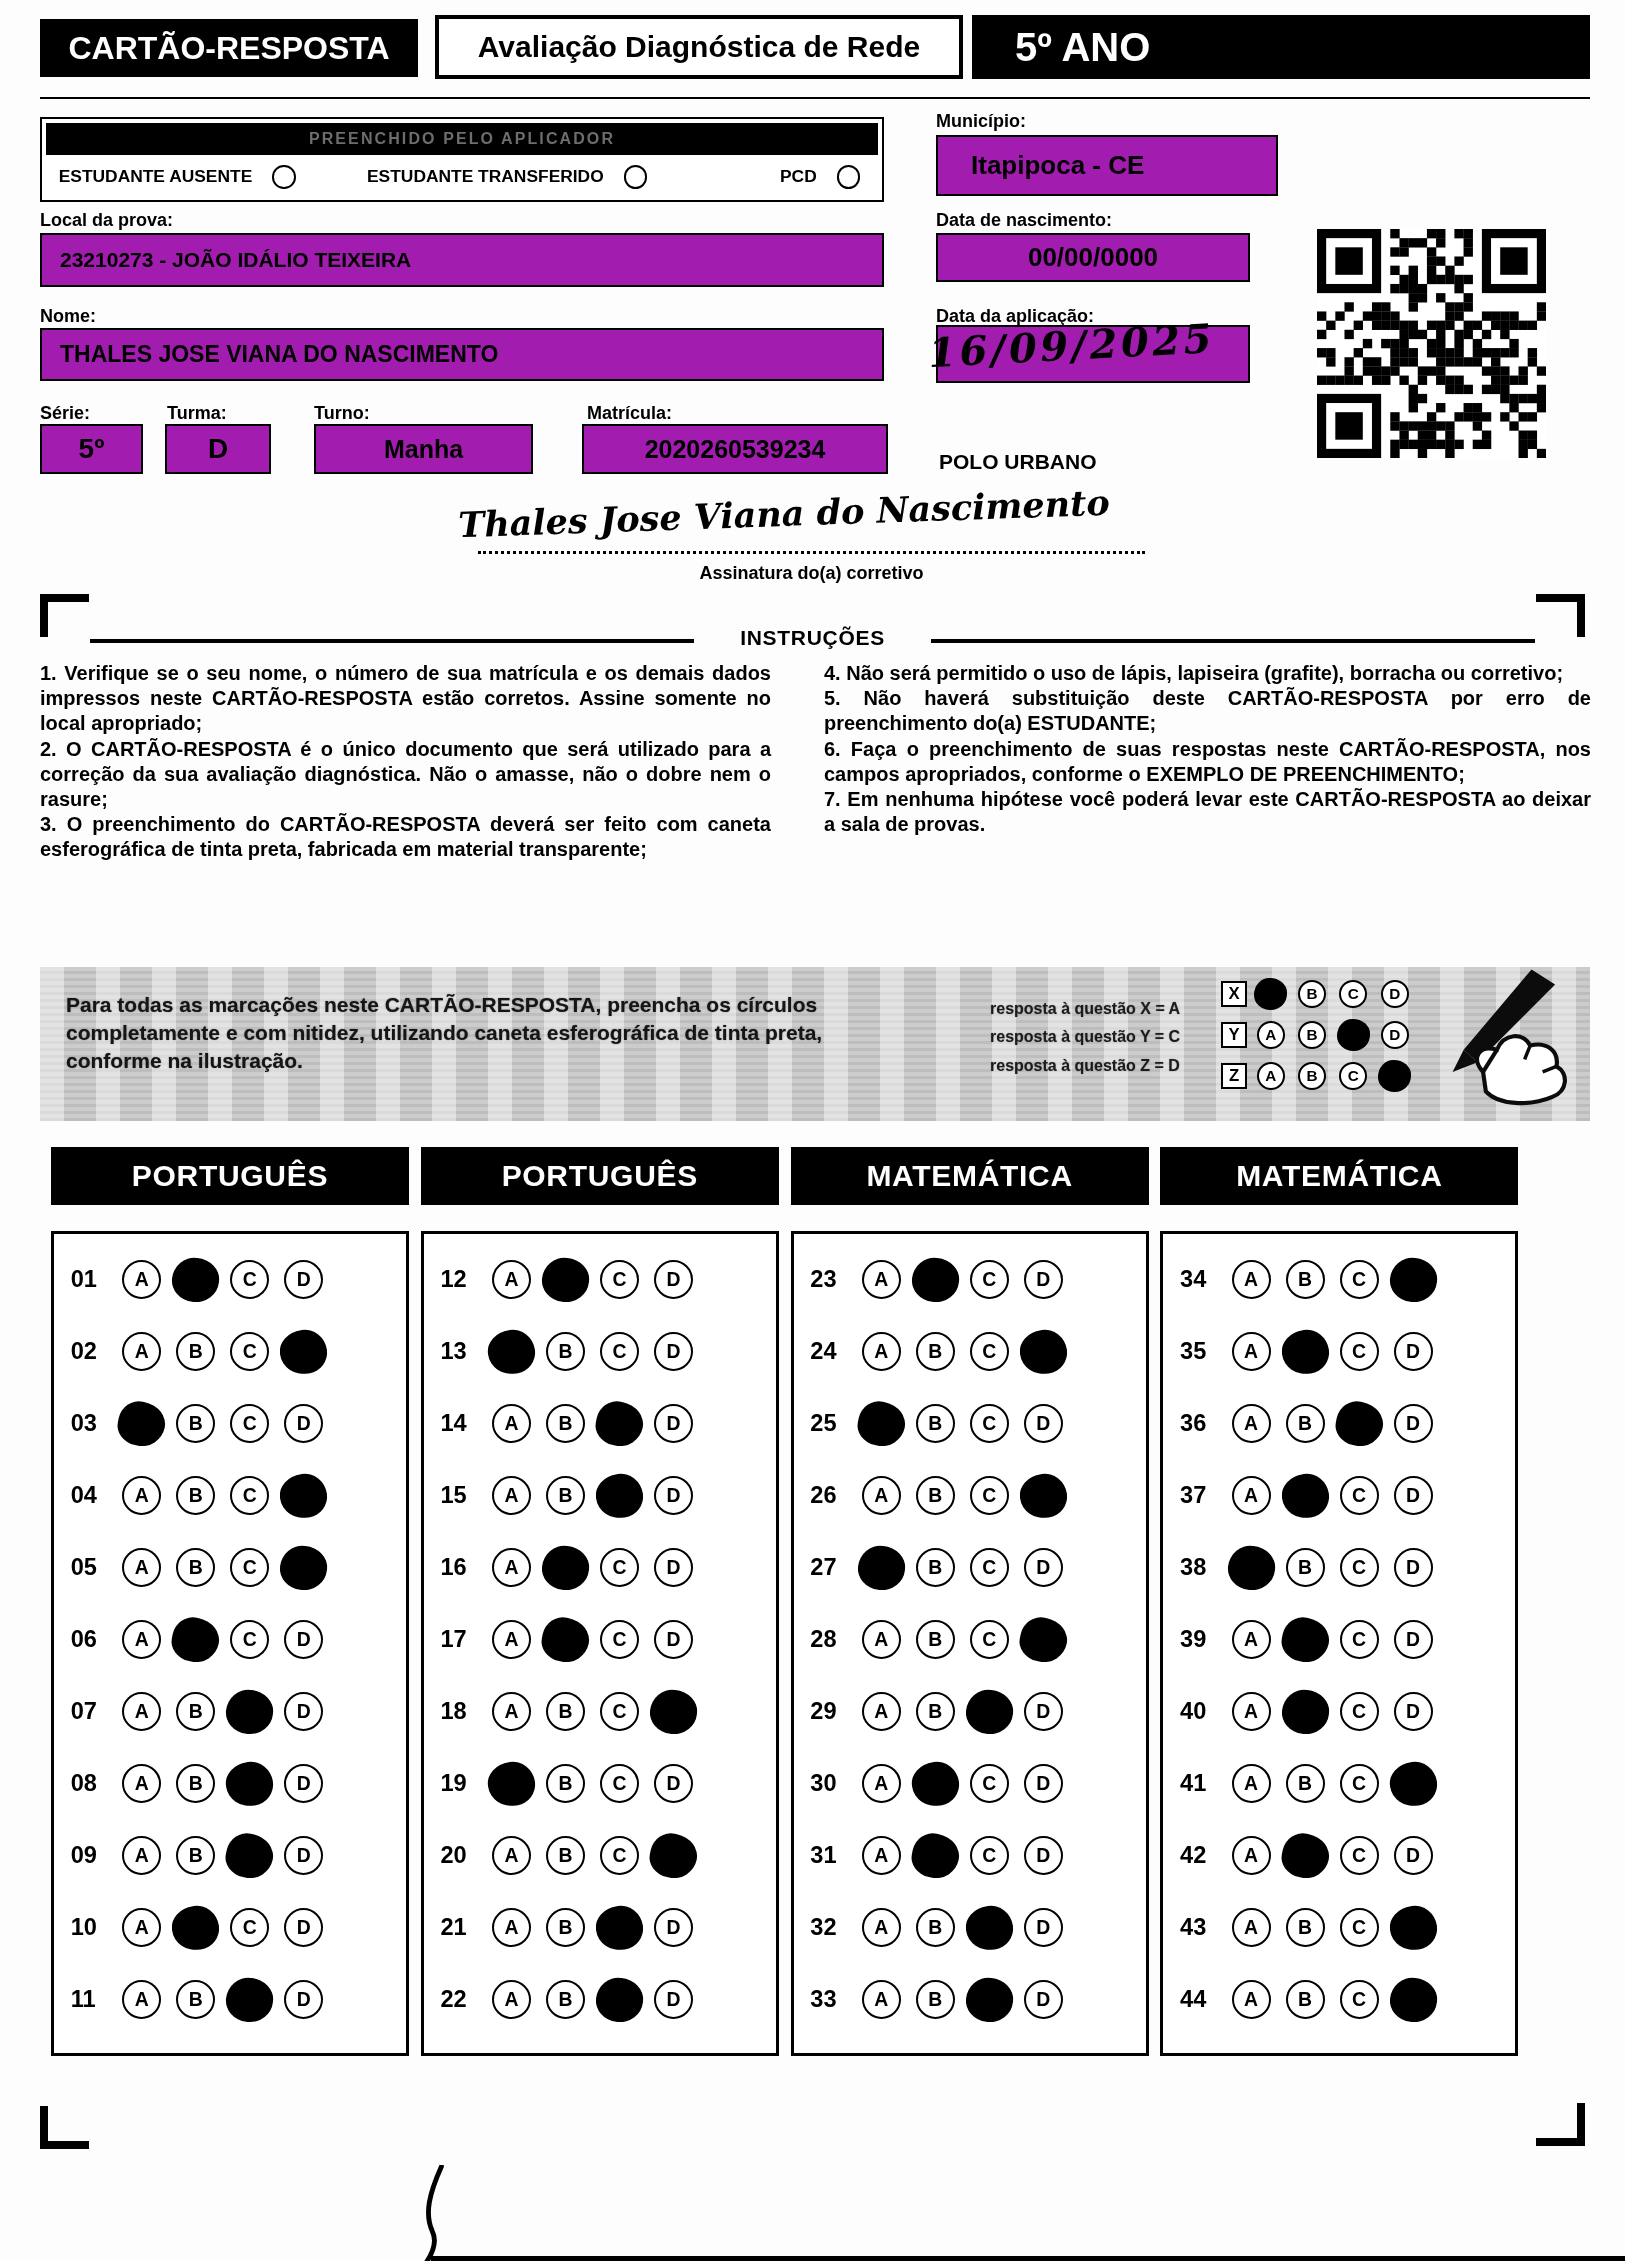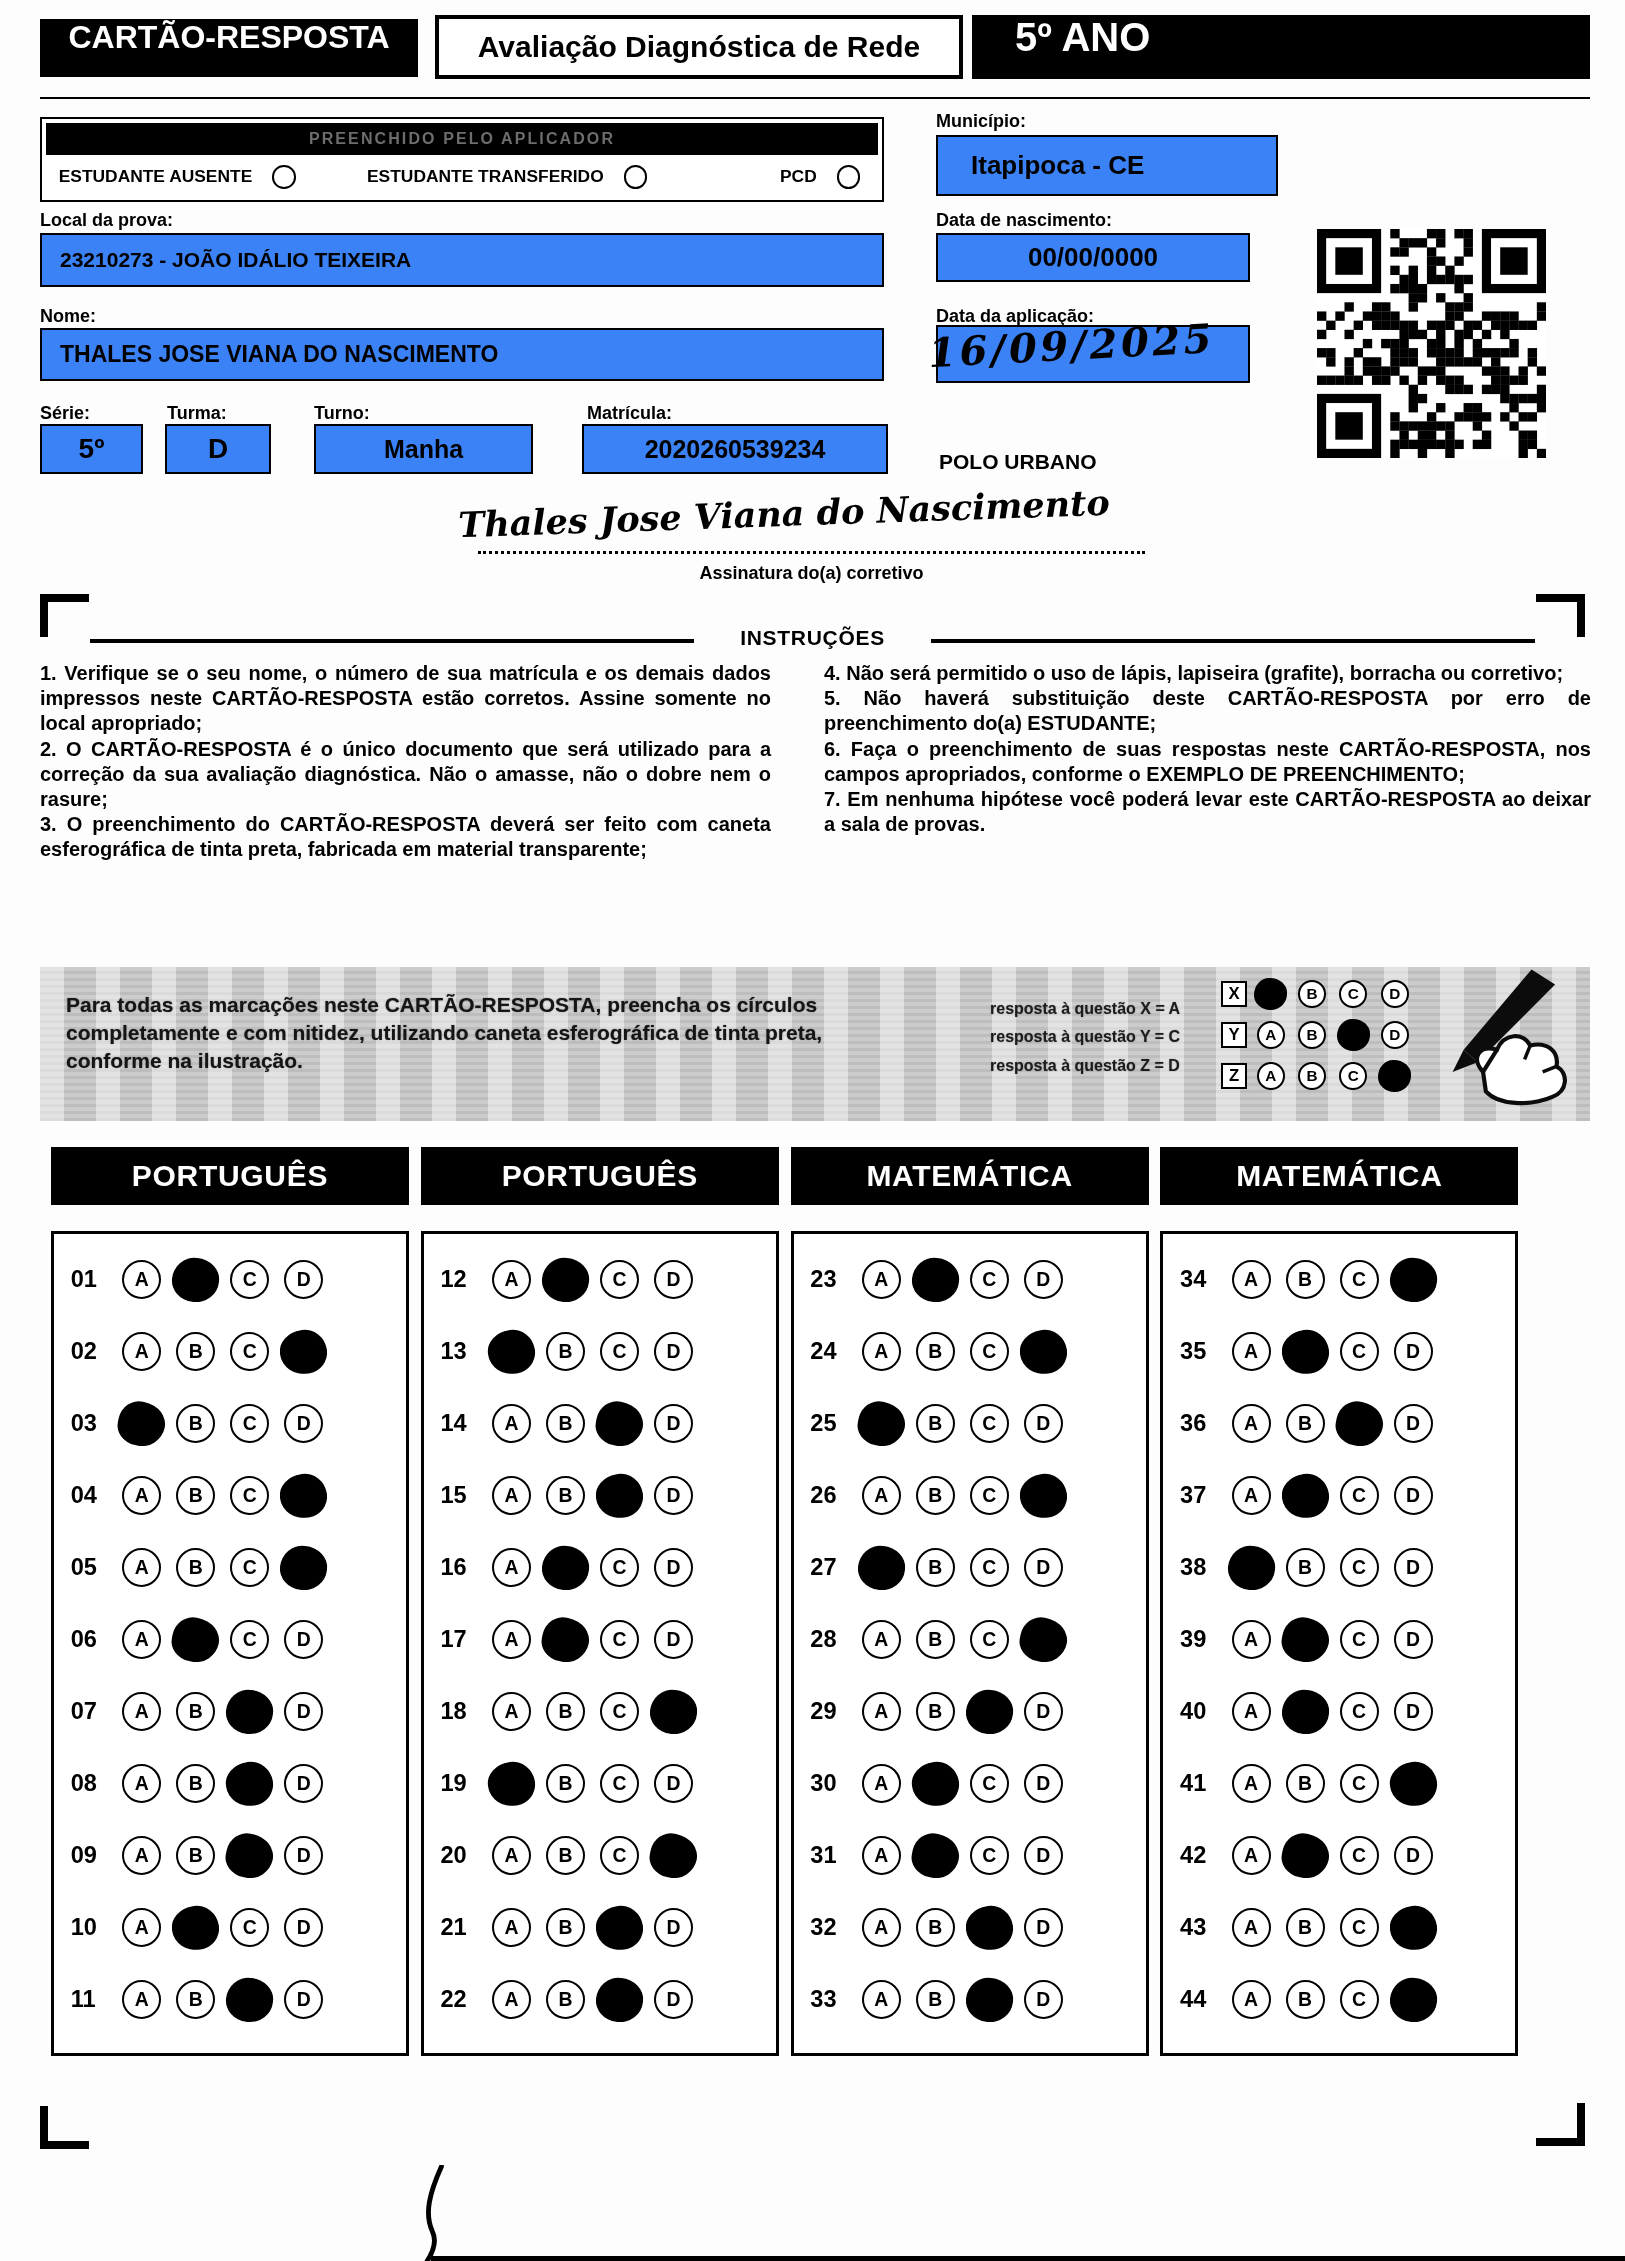--- a/index.html
+++ b/index.html
@@ -1,20 +1,20 @@
 <!DOCTYPE html>
 <html style="font-size:11px"><head>
 <meta charset="utf-8">
 <style>
   *{box-sizing:border-box;margin:0;padding:0}
   html,body{width:1625px;height:2261px}
   body{position:relative;background:#fdfdfd;font-family:"Liberation Sans",sans-serif;color:#000;overflow:hidden}
   .abs{position:absolute}
-  .blackbox{background:#000;color:#fff;display:flex;align-items:flex-start;justify-content:center}
-  .fieldbox{border:2.8px solid #000;background:#3b82f6;display:flex;align-items:center}
+  .blackbox{background:#000;color:#fff;display:flex;align-items:center;justify-content:center}
+  .fieldbox{border:2.8px solid #000;background:#a21caf;display:flex;align-items:center}
   .lab{font-size:18px;font-weight:bold;white-space:nowrap}
 
   
   #h-card{left:40px;top:19.4px;width:378px;height:58px;font-size:32px;font-weight:bold}
   #h-assess{left:435px;top:15.3px;width:528px;height:64px;border:4.9px solid #000;background:#fff;display:flex;align-items:center;justify-content:center;font-size:30px;font-weight:bold}
   #h-grade{left:972px;top:15.3px;width:618px;height:64px;justify-content:flex-start;padding-left:43px;font-size:40px;font-weight:bold}
   #h-rule{left:40px;top:97px;width:1550px;height:2.1px;background:#000}
 
   
   #apl-box{left:40px;top:117px;width:844px;height:85px;border:2.8px solid #000;background:#fff}

